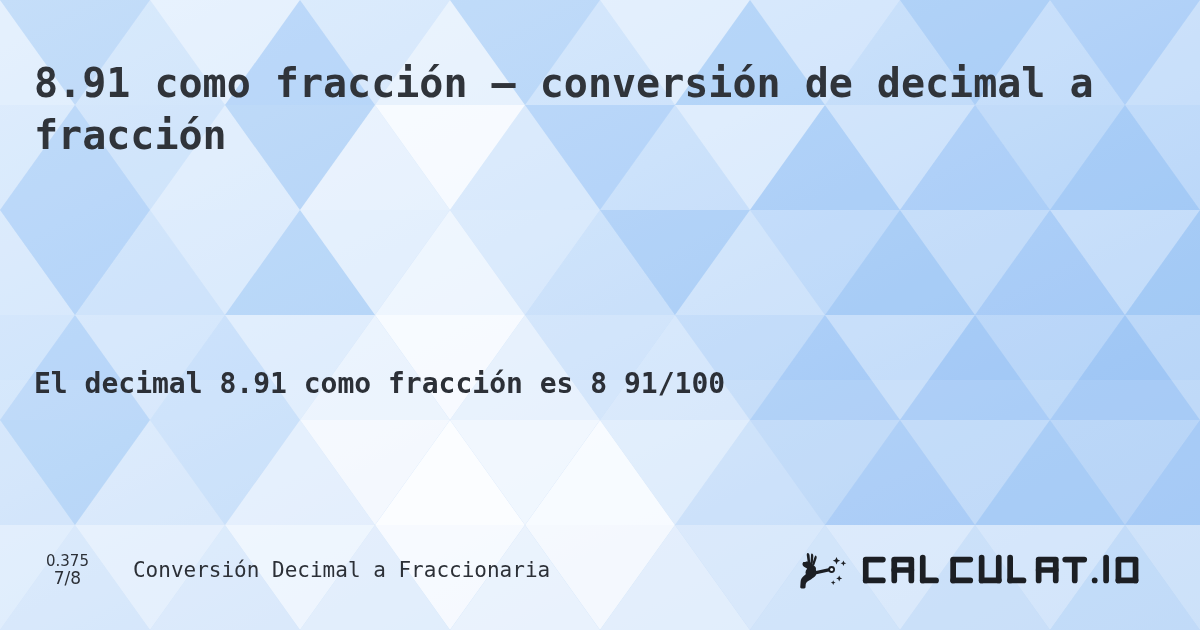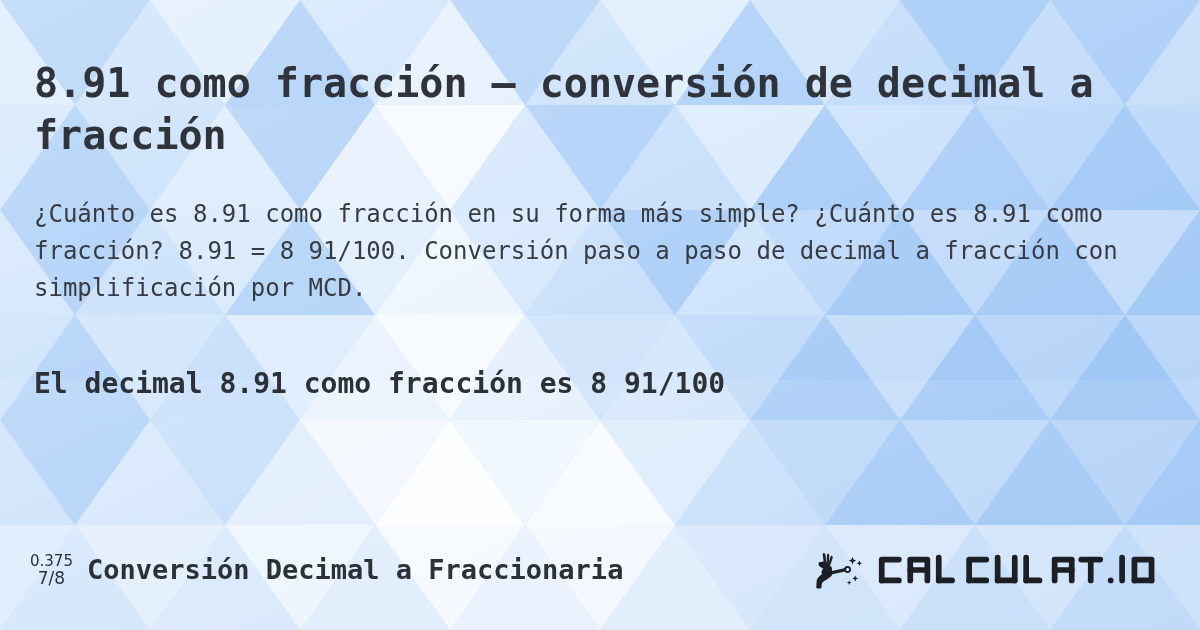--- a/index.html
+++ b/index.html
@@ -76,21 +76,21 @@
 
   
   .footer {
     position: absolute;
     left: 0;
     top: 540px;
     width: 1200px;
     height: 60px;
     display: flex;
     align-items: center;
-    padding: 0 30px;
+    padding: 0 46px;
     box-sizing: border-box;
   }
 
   .brand-left {
     display: flex;
     align-items: center;
     gap: 14px;
   }
 
   .frac-logo {
@@ -103,24 +103,25 @@
     line-height: 1.08;
   }
   .frac-logo .num {
     font-size: 15px;
   }
   .frac-logo .den {
     font-size: 17px;
   }
 
   .brand-left-text {
-    font-size: 27px;
-    font-weight: bold;
+    font-size: 21px;
+    font-weight: normal;
     color: #2c3037;
     white-space: nowrap;
+    margin-left: 30px;
   }
 
   .brand-right {
     margin-left: auto;
     display: flex;
     align-items: center;
     gap: 6px;
   }
 
   .wand-icon {
@@ -276,21 +277,20 @@
       <polygon points="1200,630 1275,525 1125,525" fill="#ffffff" opacity="0.44"></polygon>
     </g>
 
     <rect x="0" y="380" width="1200" height="250" fill="#ffffff" opacity="0.10"></rect>
   </svg>
 
   <div id="content">
 
     <h1 class="title" data-name="page-title">8.91 como fracción – conversión de decimal a fracción</h1>
 
-    <p class="desc" data-name="page-description">¿Cuánto es 8.91 como fracción en su forma más simple? ¿Cuánto es 8.91 como fracción? 8.91 = 8 91/100. Conversión paso a paso de decimal a fracción con simplificación por MCD.</p>
 
     <p class="answer" data-name="answer-statement">El decimal 8.91 como fracción es 8 91/100</p>
 
     <div class="footer" data-name="footer">
 
       <div class="brand-left" data-name="site-brand">
         <span class="frac-logo" data-name="fraction-logo-icon">
           <span class="num" data-name="fraction-logo-decimal">0.375</span>
           <span class="den" data-name="fraction-logo-fraction">7/8</span>
         </span>

